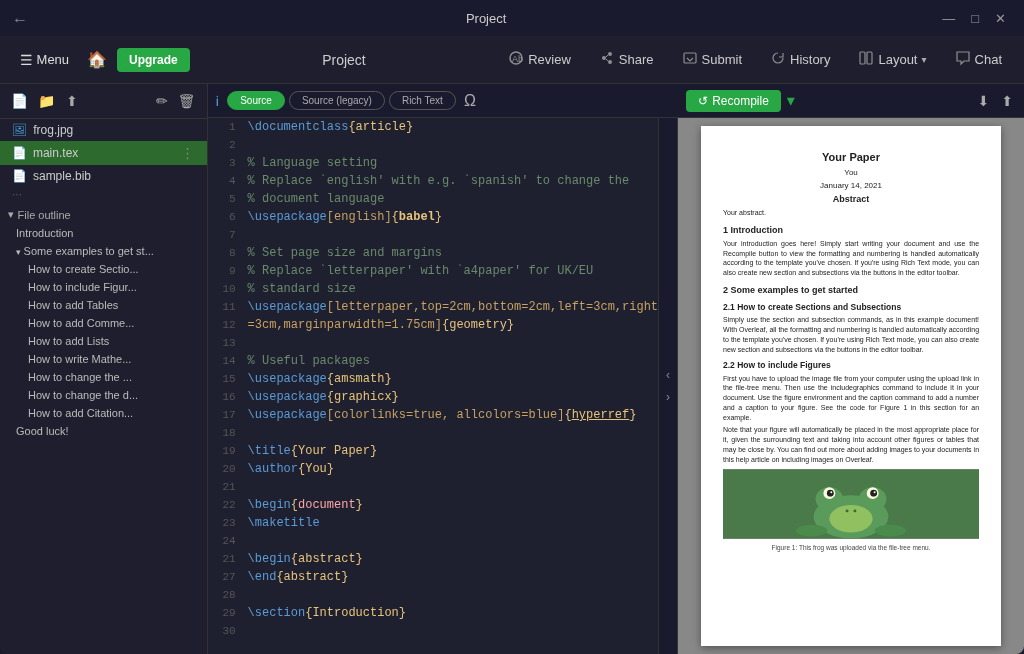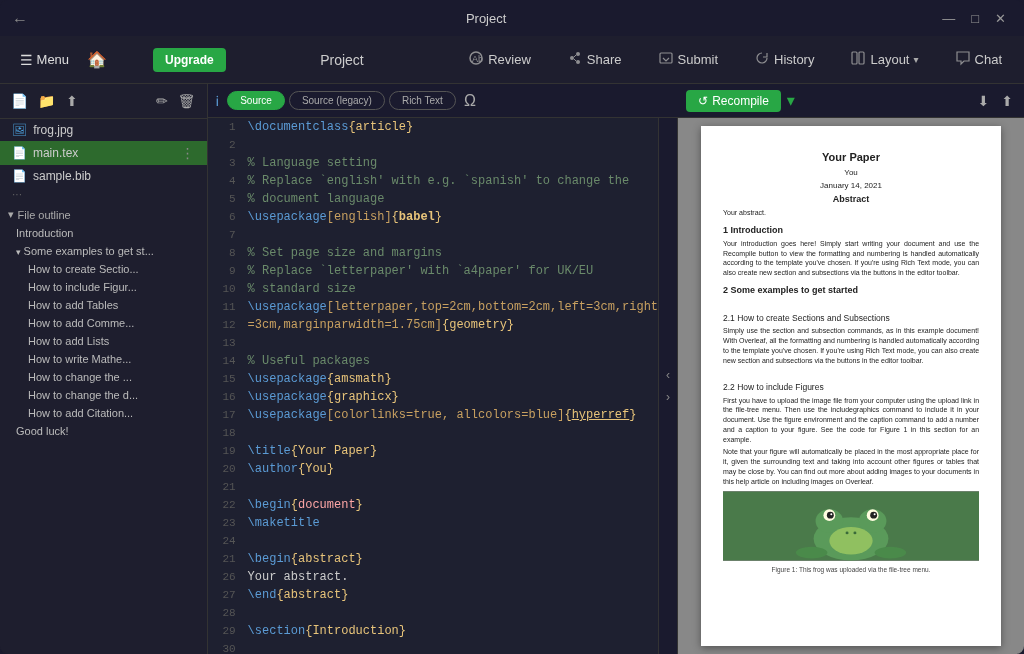--- a/index.html
+++ b/index.html
@@ -12,23 +12,23 @@
     .titlebar-left { display: flex; align-items: center; gap: 8px; }
     .titlebar-back { color: #888; font-size: 16px; cursor: pointer; margin-right: 8px; }
     .titlebar-center { color: #ccc; font-size: 13px; }
     .titlebar-right { display: flex; gap: 4px; }
     .win-btn { background: none; border: none; color: #999; font-size: 13px; cursor: pointer; padding: 2px 6px; }
 
     
     .topbar { background: #1e1e2e; height: 48px; display: flex; align-items: center; padding: 0 12px; gap: 6px; border-bottom: 1px solid #333; }
     .topbar-menu { color: #ddd; font-size: 13px; cursor: pointer; display: flex; align-items: center; gap: 4px; padding: 4px 8px; }
     .topbar-icon-btn { background: none; border: none; color: #ccc; cursor: pointer; padding: 4px; font-size: 16px; }
-    .upgrade-btn { background: #28a745; color: white; border: none; border-radius: 4px; padding: 5px 12px; font-size: 12px; cursor: pointer; font-weight: bold; margin-left: 36px; }
+    .upgrade-btn { background: #28a745; color: white; border: none; border-radius: 4px; padding: 5px 12px; font-size: 12px; cursor: pointer; font-weight: bold; }
     .topbar-title { flex: 1; text-align: center; color: #ccc; font-size: 14px; }
-    .topbar-right { display: flex; align-items: center; gap: 16px; }
+    .topbar-right { display: flex; align-items: center; gap: 8px; }
     .topbar-action { display: flex; align-items: center; gap: 4px; color: #ccc; font-size: 13px; cursor: pointer; padding: 4px 10px; }
     .topbar-action svg { opacity: 0.8; }
 
     
     .main { display: flex; flex: 1; overflow: hidden; }
 
     
     .sidebar { width: 210px; background: #1e1e2e; display: flex; flex-direction: column; border-right: 1px solid #333; }
     .sidebar-toolbar { display: flex; align-items: center; padding: 6px 8px; gap: 4px; border-bottom: 1px solid #333; }
     .sidebar-tb-btn { background: none; border: none; color: #aaa; cursor: pointer; font-size: 14px; padding: 3px; }
@@ -74,21 +74,21 @@
     .recompile-btn { background: #28a745; color: white; border: none; border-radius: 4px; padding: 4px 12px; font-size: 12px; cursor: pointer; display: flex; align-items: center; gap: 4px; }
     .preview-tb-btn { background: none; border: none; color: #aaa; cursor: pointer; font-size: 14px; padding: 3px; }
 
     .preview-scroll { flex: 1; overflow-y: auto; background: #888; padding: 8px; display: flex; justify-content: center; }
     .pdf-page { background: white; width: 300px; min-height: 420px; padding: 24px 22px; font-size: 8px; color: #222; line-height: 1.4; box-shadow: 0 2px 8px rgba(0,0,0,0.4); }
     .pdf-title { text-align: center; font-size: 11px; font-weight: bold; margin-bottom: 2px; }
     .pdf-author { text-align: center; font-size: 8px; margin-bottom: 1px; }
     .pdf-date { text-align: center; font-size: 8px; margin-bottom: 2px; }
     .pdf-abstract-title { text-align: center; font-size: 9px; font-weight: bold; margin-bottom: 3px; }
     .pdf-section { font-size: 9px; font-weight: bold; margin-top: 6px; margin-bottom: 2px; }
-    .pdf-subsection { font-size: 8.5px; font-weight: normal; margin-top: 16px; margin-bottom: 2px; }
+    .pdf-subsection { font-size: 8.5px; font-weight: bold; margin-top: 5px; margin-bottom: 2px; }
     .pdf-para { text-align: justify; margin-bottom: 3px; font-size: 7px; }
     .pdf-img { width: 100%; height: 70px; object-fit: cover; margin: 4px 0; background: #888; display: flex; align-items: center; justify-content: center; overflow: hidden; }
     .pdf-caption { text-align: center; font-size: 6.5px; color: #444; margin-top: 1px; }
 
     
     .frog-img { width: 100%; height: 70px; }
 
     
     ::-webkit-scrollbar { width: 6px; height: 6px; }
     ::-webkit-scrollbar-track { background: #1a1a2e; }
@@ -358,24 +358,20 @@
             <span class="line-num">23</span>
             <span class="line-content"><span class="cmd">\maketitle</span></span>
           </div>
           <div class="code-line">
             <span class="line-num">24</span>
             <span class="line-content"></span>
           </div>
           <div class="code-line">
             <span class="line-num">21</span>
             <span class="line-content"><span class="cmd">\begin</span><span class="brace">{</span><span style="color:#e8c47a;">abstract</span><span class="brace">}</span></span>
-          </div>
-          <div class="code-line">
-            <span class="line-num">26</span>
-            <span class="line-content"><span class="text-content">Your abstract.</span></span>
           </div>
           <div class="code-line">
             <span class="line-num">27</span>
             <span class="line-content"><span class="cmd">\end</span><span class="brace">{</span><span style="color:#e8c47a;">abstract</span><span class="brace">}</span></span>
           </div>
           <div class="code-line">
             <span class="line-num">28</span>
             <span class="line-content"></span>
           </div>
           <div class="code-line">

